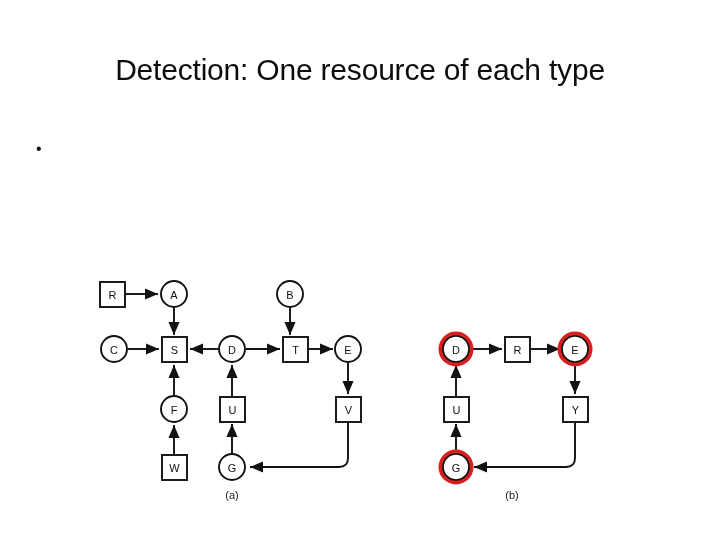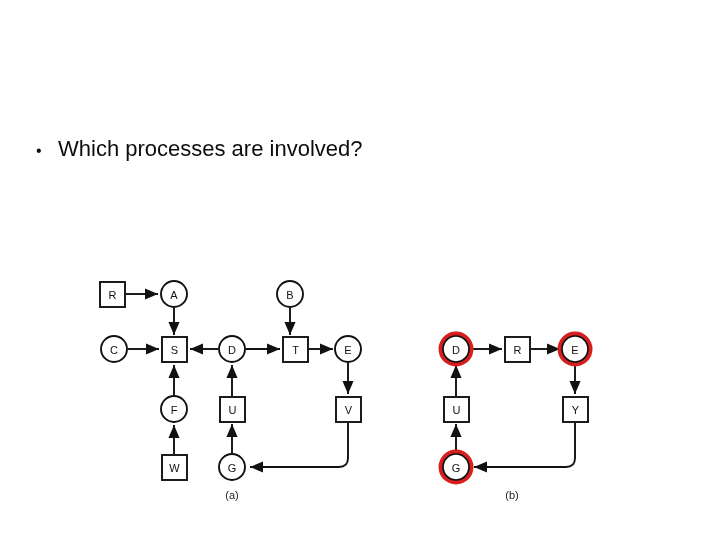--- a/index.html
+++ b/index.html
@@ -84,25 +84,25 @@
     font-size: 11px;
     text-anchor: middle;
     fill: #222222;
   }
 </style>
 </head>
 <body>
 
 <div id="slide">
 
+  <div id="slide-title">Detection: One resource of each type</div>
 
   <div id="bullet-list">
     <div class="bullet-row">
       <span class="bullet-dot">•</span>
-      <span class="bullet-text">Which processes are involved?</span>
     </div>
   </div>
 
   <div id="figure-wrap">
     <svg id="figure-svg" width="720" height="260" viewBox="0 0 720 260">
       <defs>
         <marker id="ah" markerWidth="8" markerHeight="8" refX="7" refY="3" orient="auto" markerUnits="strokeWidth">
           <path d="M0,0 L7,3 L0,6 z" fill="#111111"></path>
         </marker>
       </defs>

